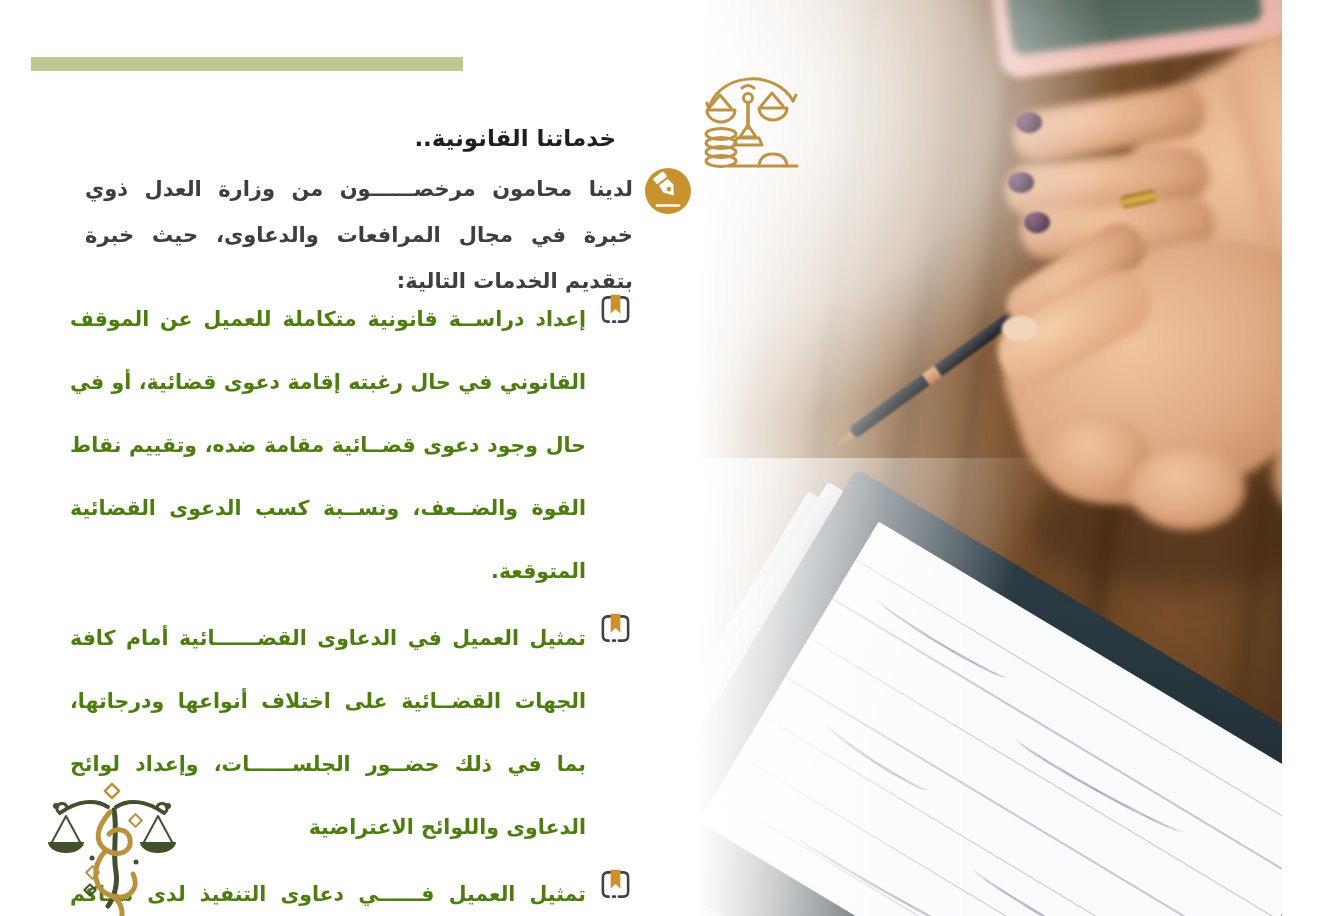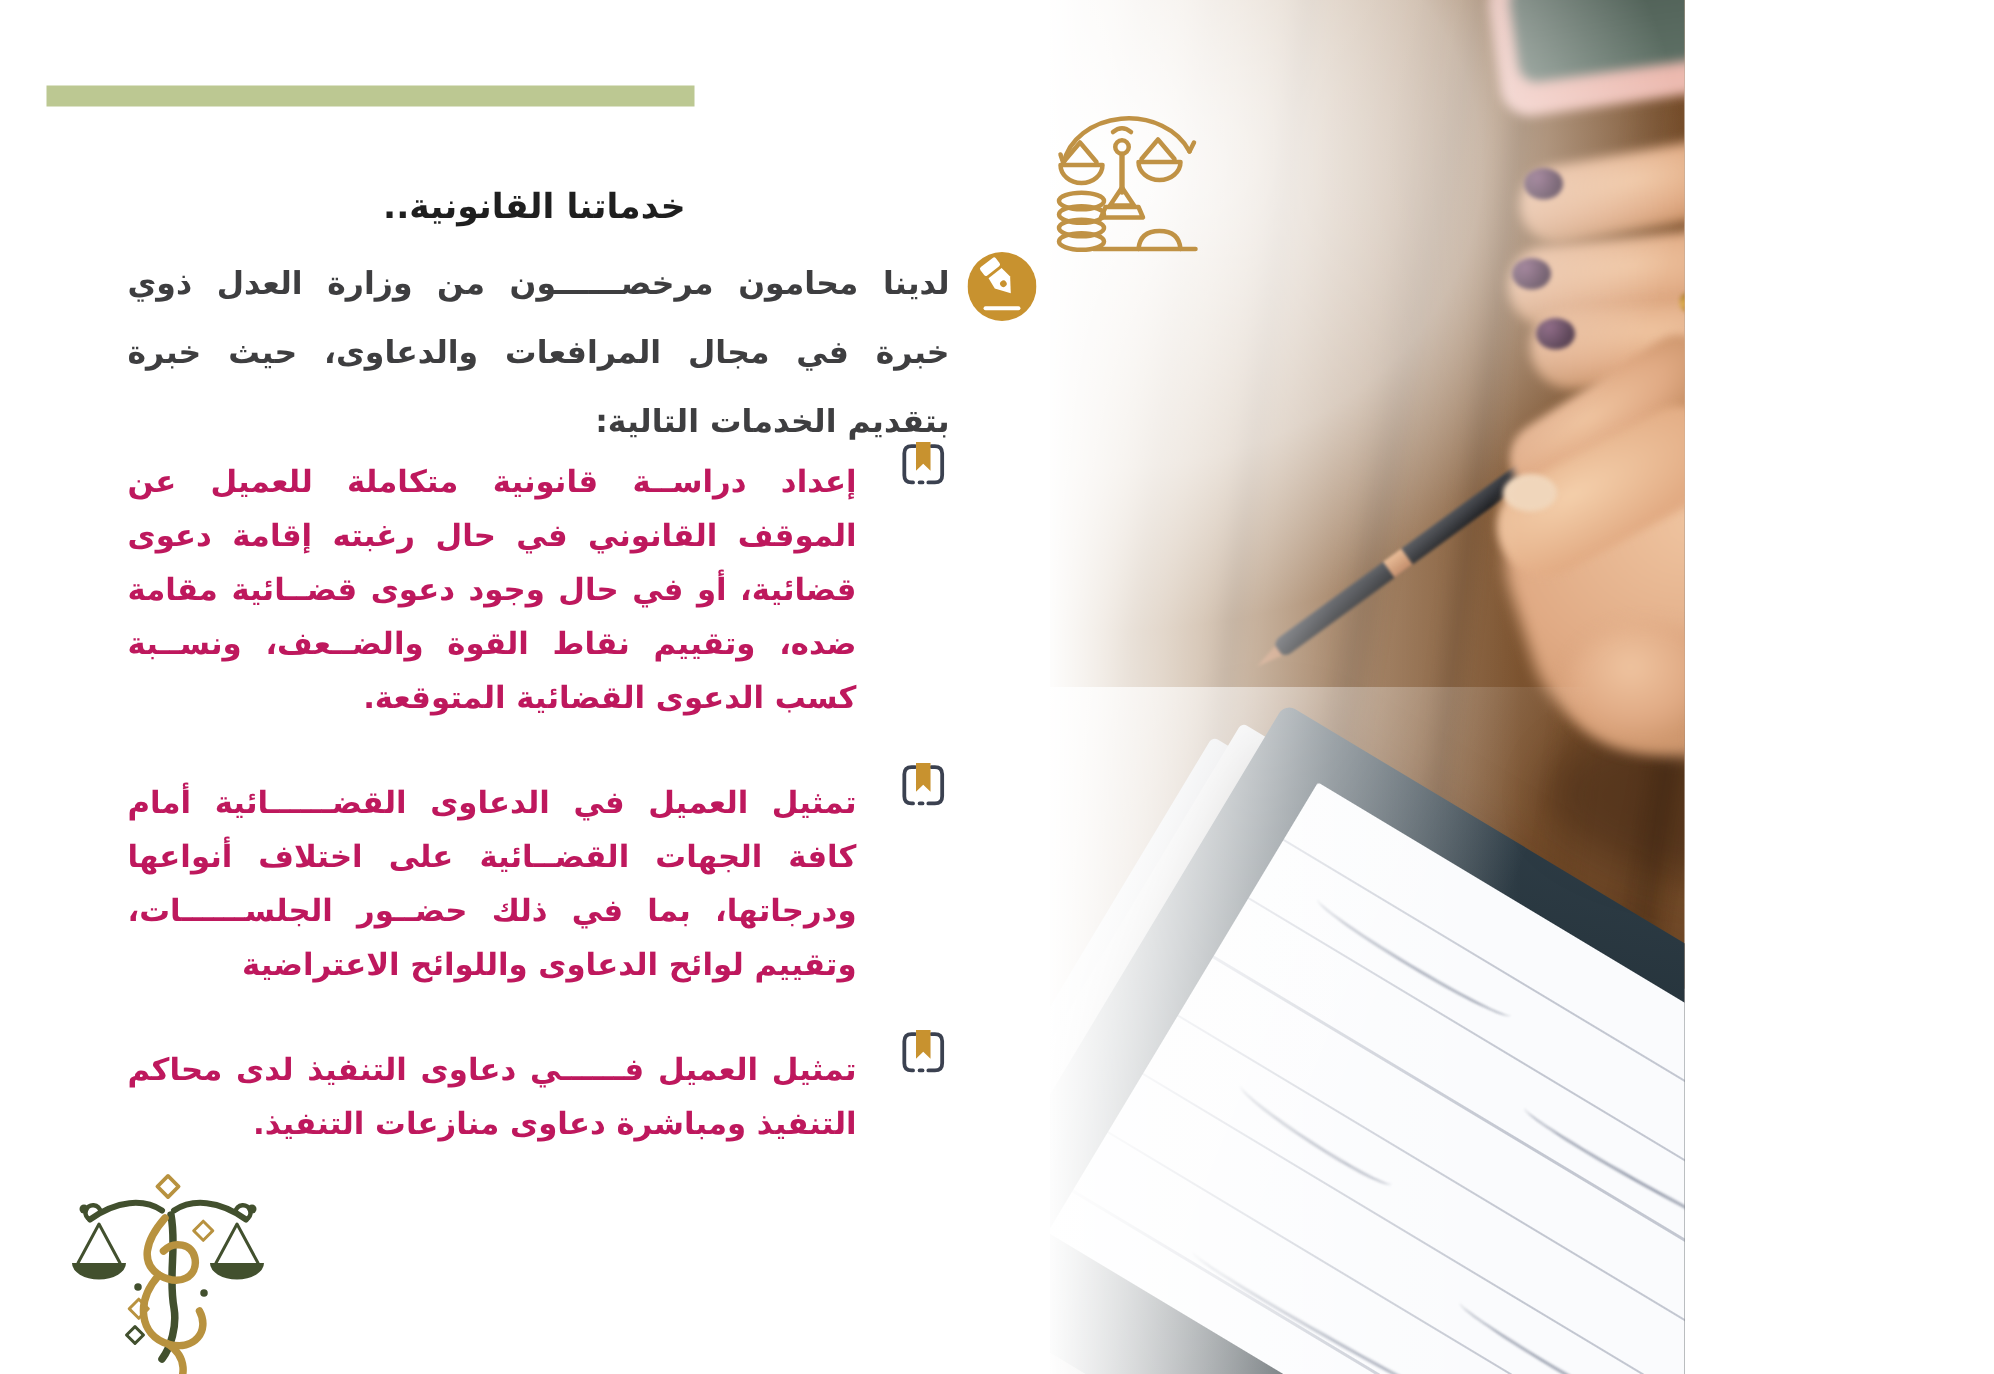--- a/index.html
+++ b/index.html
@@ -1,28 +1,28 @@
 <!DOCTYPE html>
 <html lang="ar"><head>
 <meta charset="utf-8">
 <style>
   html,body{margin:0;padding:0;background:#ffffff;}
   *{box-sizing:border-box;font-family:"DejaVu Sans",sans-serif;}
-  .page{position:relative;width:1123px;height:916px;background:#ffffff;overflow:hidden;}
+  .page{position:relative;width:1282px;height:916px;background:#ffffff;overflow:hidden;}
 
   
   .accent-bar{position:absolute;left:31px;top:57px;width:432px;height:14px;background:#bcc892;}
   .title{position:absolute;right:666px;top:110px;font-size:23px;font-weight:bold;color:#1f1f1f;direction:rtl;white-space:nowrap;}
   .intro-wrap{position:absolute;left:85px;top:166px;width:606px;direction:rtl;}
   .intro-text{margin:0;padding-left:0;padding-right:58px;font-size:21px;line-height:46px;font-weight:bold;color:#3e3e40;text-align:justify;}
   .pen-badge{position:absolute;right:0;top:2px;width:46px;height:46px;}
   .services{position:absolute;left:70px;top:288px;width:562px;direction:rtl;}
   .service-row{display:flex;gap:13px;margin-bottom:4px;align-items:flex-start;}
   .bullet-icon{flex:0 0 33px;height:33px;margin-top:5px;}
-  .service-text{margin:15px;flex:1;font-size:20.5px;line-height:36px;font-weight:bold;color:#be185d;text-align:justify;}
+  .service-text{margin:0;flex:1;font-size:20.5px;line-height:63px;font-weight:bold;color:#4d7c0f;text-align:justify;}
   .scales-badge{position:absolute;left:698px;top:76px;width:112px;height:100px;z-index:30;}
   .logo{position:absolute;left:36px;top:780px;width:152px;height:150px;z-index:5;}
 
   
   .photo{position:absolute;left:700px;top:0;width:629px;height:916px;overflow:hidden;}
   .wood{position:absolute;inset:0;background:linear-gradient(100deg,#c9ad8d 0%,#a17a50 16%,#8a5f38 32%,#7d5430 48%,#6f4827 62%,#7b512c 75%,#5a3a1e 88%,#6b4526 100%);}
   .grain{position:absolute;inset:-30px;background:repeating-linear-gradient(97deg,rgba(0,0,0,0) 0 46px,rgba(58,33,12,.28) 48px 60px,rgba(0,0,0,0) 62px 130px,rgba(92,58,26,.18) 132px 150px);filter:blur(6px);opacity:.8;}
   .grain2{position:absolute;inset:-30px;background:repeating-linear-gradient(101deg,rgba(0,0,0,0) 0 90px,rgba(30,16,6,.25) 92px 100px,rgba(0,0,0,0) 102px 220px);filter:blur(9px);}
 
   .phone{position:absolute;left:295px;top:-36px;width:292px;height:96px;border-radius:20px;background:linear-gradient(180deg,#d9a79c,#eebcb2);transform:rotate(-8deg);filter:blur(3.5px);}
@@ -185,21 +185,21 @@
     </div>
     <div class="service-row">
       <span class="bullet-icon">
         <svg viewBox="0 0 34 34" width="33" height="33" fill="none" stroke="#3b4150" stroke-width="2.6" stroke-linecap="round">
           <path d="M 22.5 4.5 H 25 Q 30 4.5 30 9.5 V 24.5 Q 30 29.5 25 29.5 H 20.5"></path>
           <path d="M 11.5 4.5 H 9 Q 4 4.5 4 9.5 V 24.5 Q 4 29.5 9 29.5 H 10"></path>
           <path d="M 14.5 29.5 H 16.5"></path>
           <path d="M 12 1.8 H 22 V 21.5 L 17 16.6 L 12 21.5 Z" fill="#c8922f" stroke="none"></path>
         </svg>
       </span>
-      <p class="service-text">تمثيل العميل في الدعاوى القضــــــائية أمام كافة الجهات القضــائية على اختلاف أنواعها ودرجاتها، بما في ذلك حضــور الجلســــــات، وتقييم لوائح الدعاوى واللوائح الاعتراضية</p>
+      <p class="service-text">تمثيل العميل في الدعاوى القضــــــائية أمام كافة الجهات القضــائية على اختلاف أنواعها ودرجاتها، بما في ذلك حضــور الجلســــــات، وإعداد لوائح الدعاوى واللوائح الاعتراضية</p>
     </div>
     <div class="service-row">
       <span class="bullet-icon">
         <svg viewBox="0 0 34 34" width="33" height="33" fill="none" stroke="#3b4150" stroke-width="2.6" stroke-linecap="round">
           <path d="M 22.5 4.5 H 25 Q 30 4.5 30 9.5 V 24.5 Q 30 29.5 25 29.5 H 20.5"></path>
           <path d="M 11.5 4.5 H 9 Q 4 4.5 4 9.5 V 24.5 Q 4 29.5 9 29.5 H 10"></path>
           <path d="M 14.5 29.5 H 16.5"></path>
           <path d="M 12 1.8 H 22 V 21.5 L 17 16.6 L 12 21.5 Z" fill="#c8922f" stroke="none"></path>
         </svg>
       </span>

